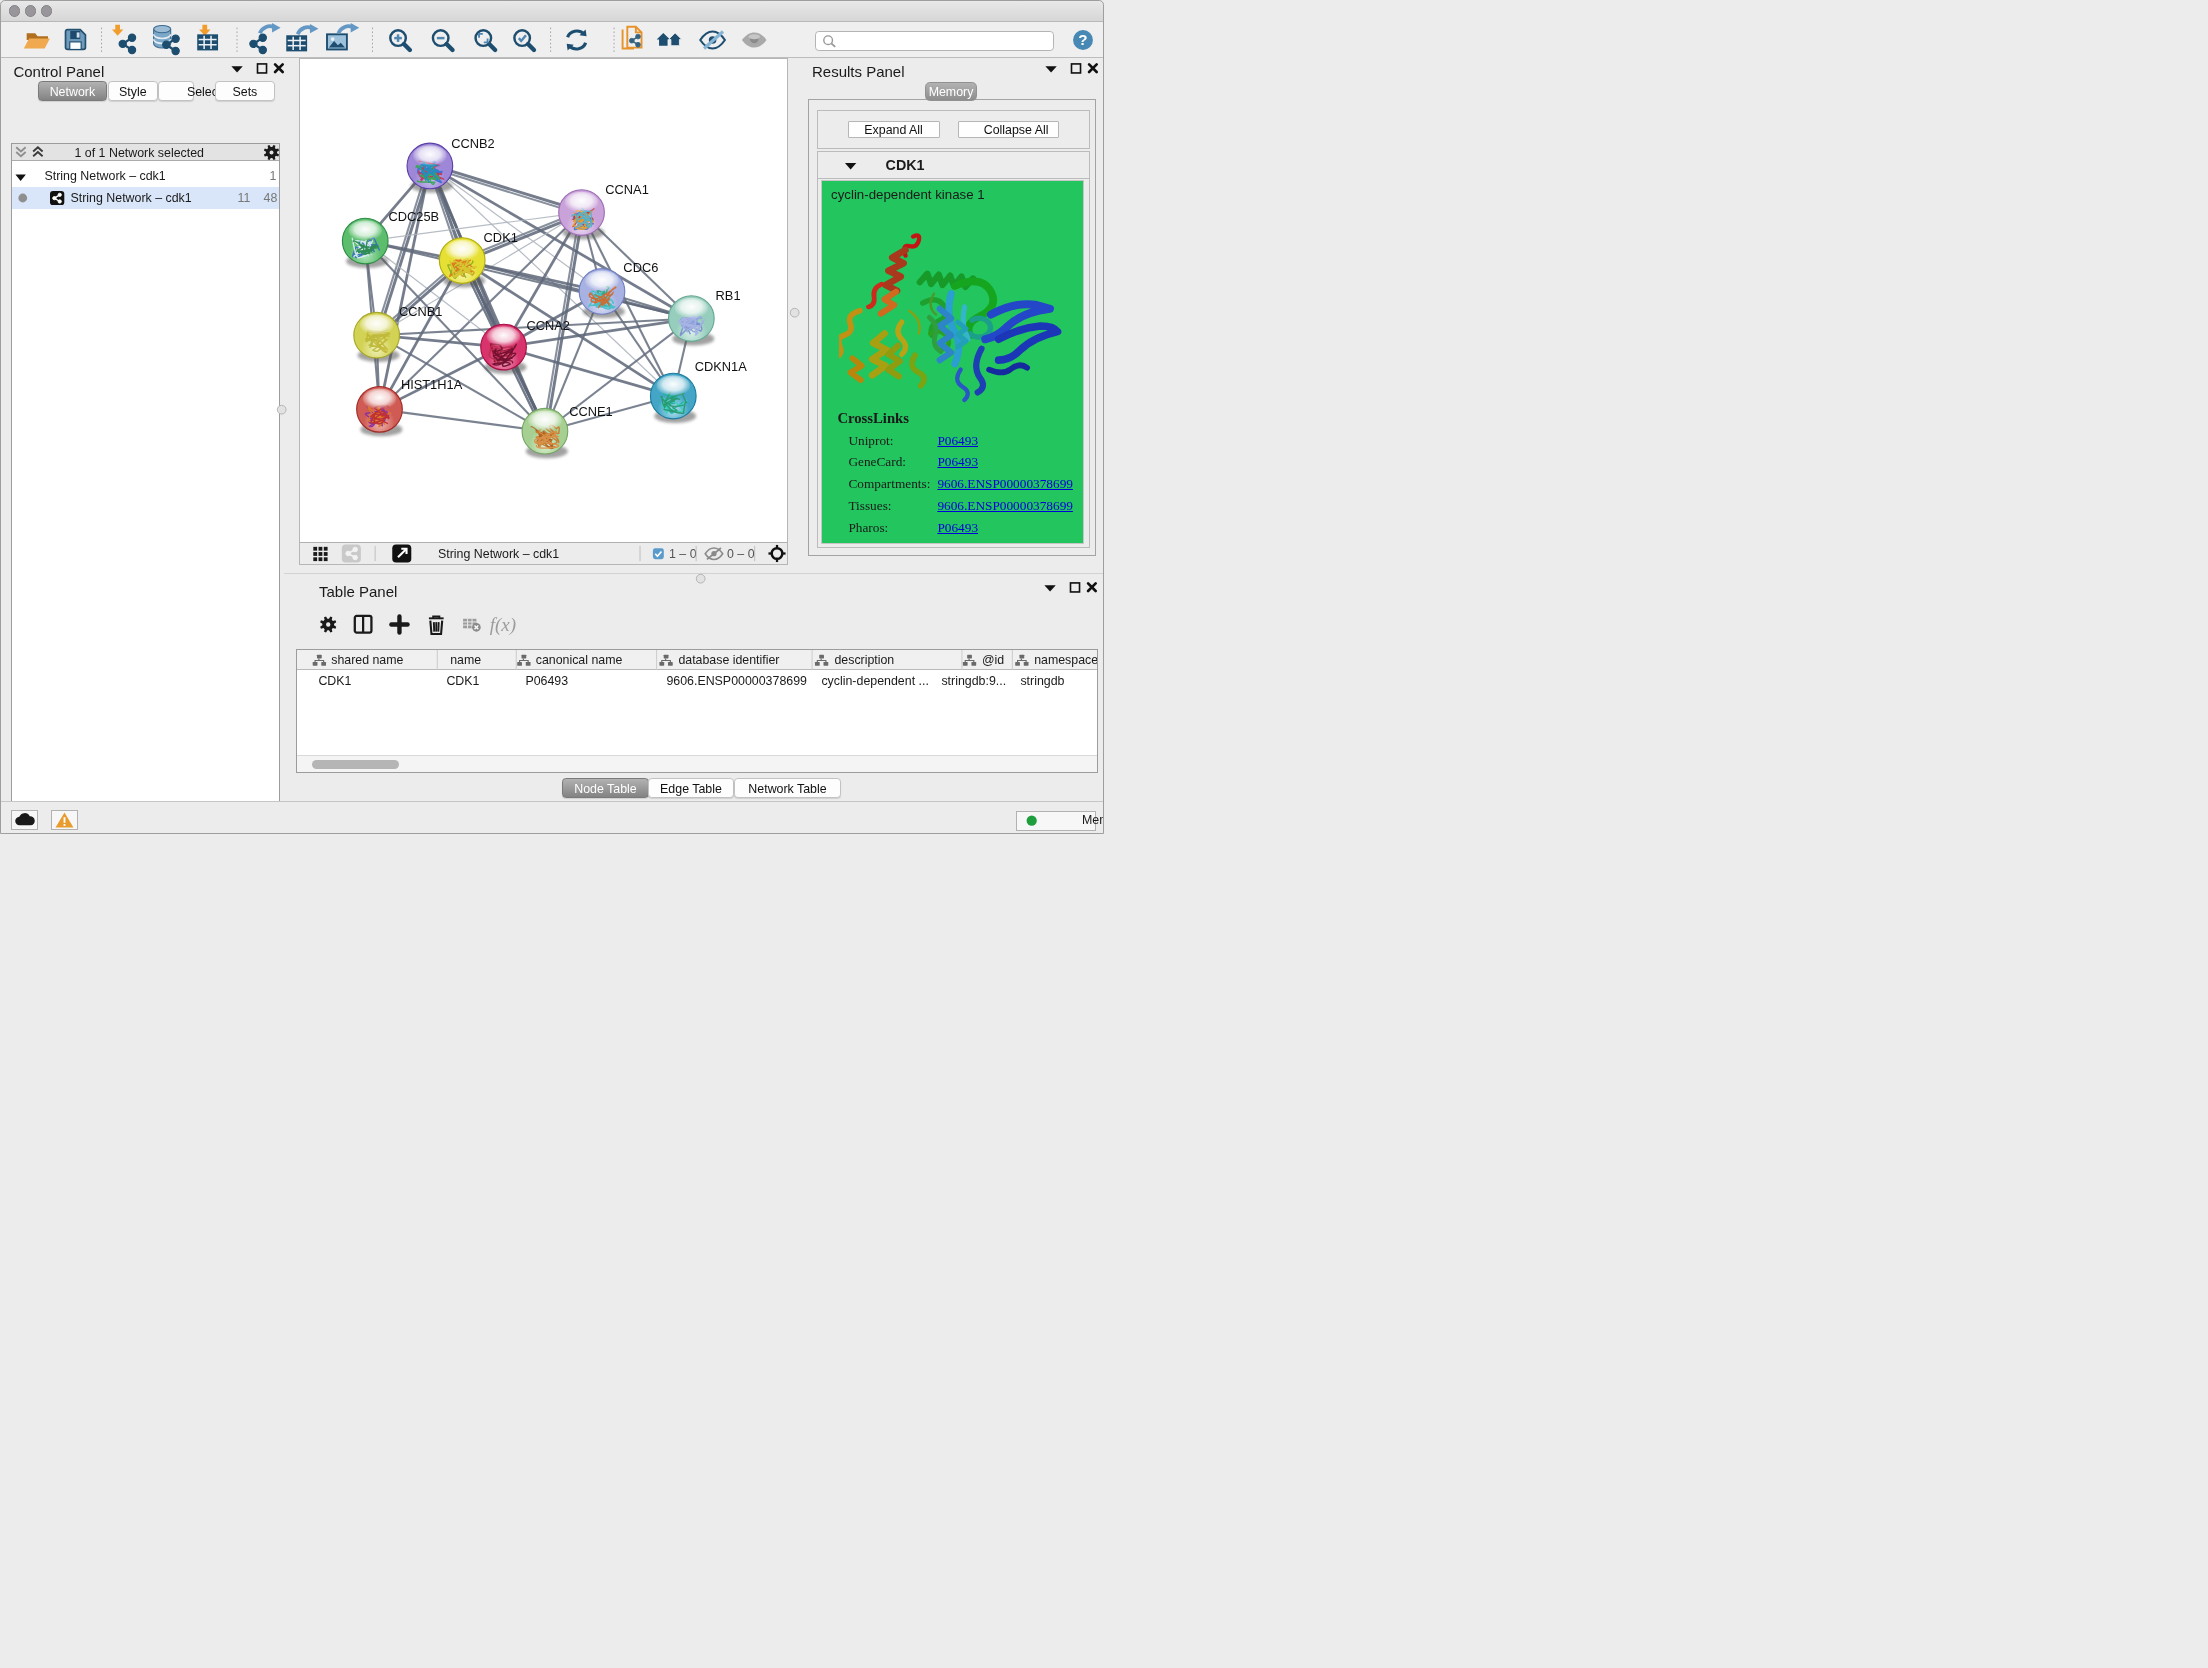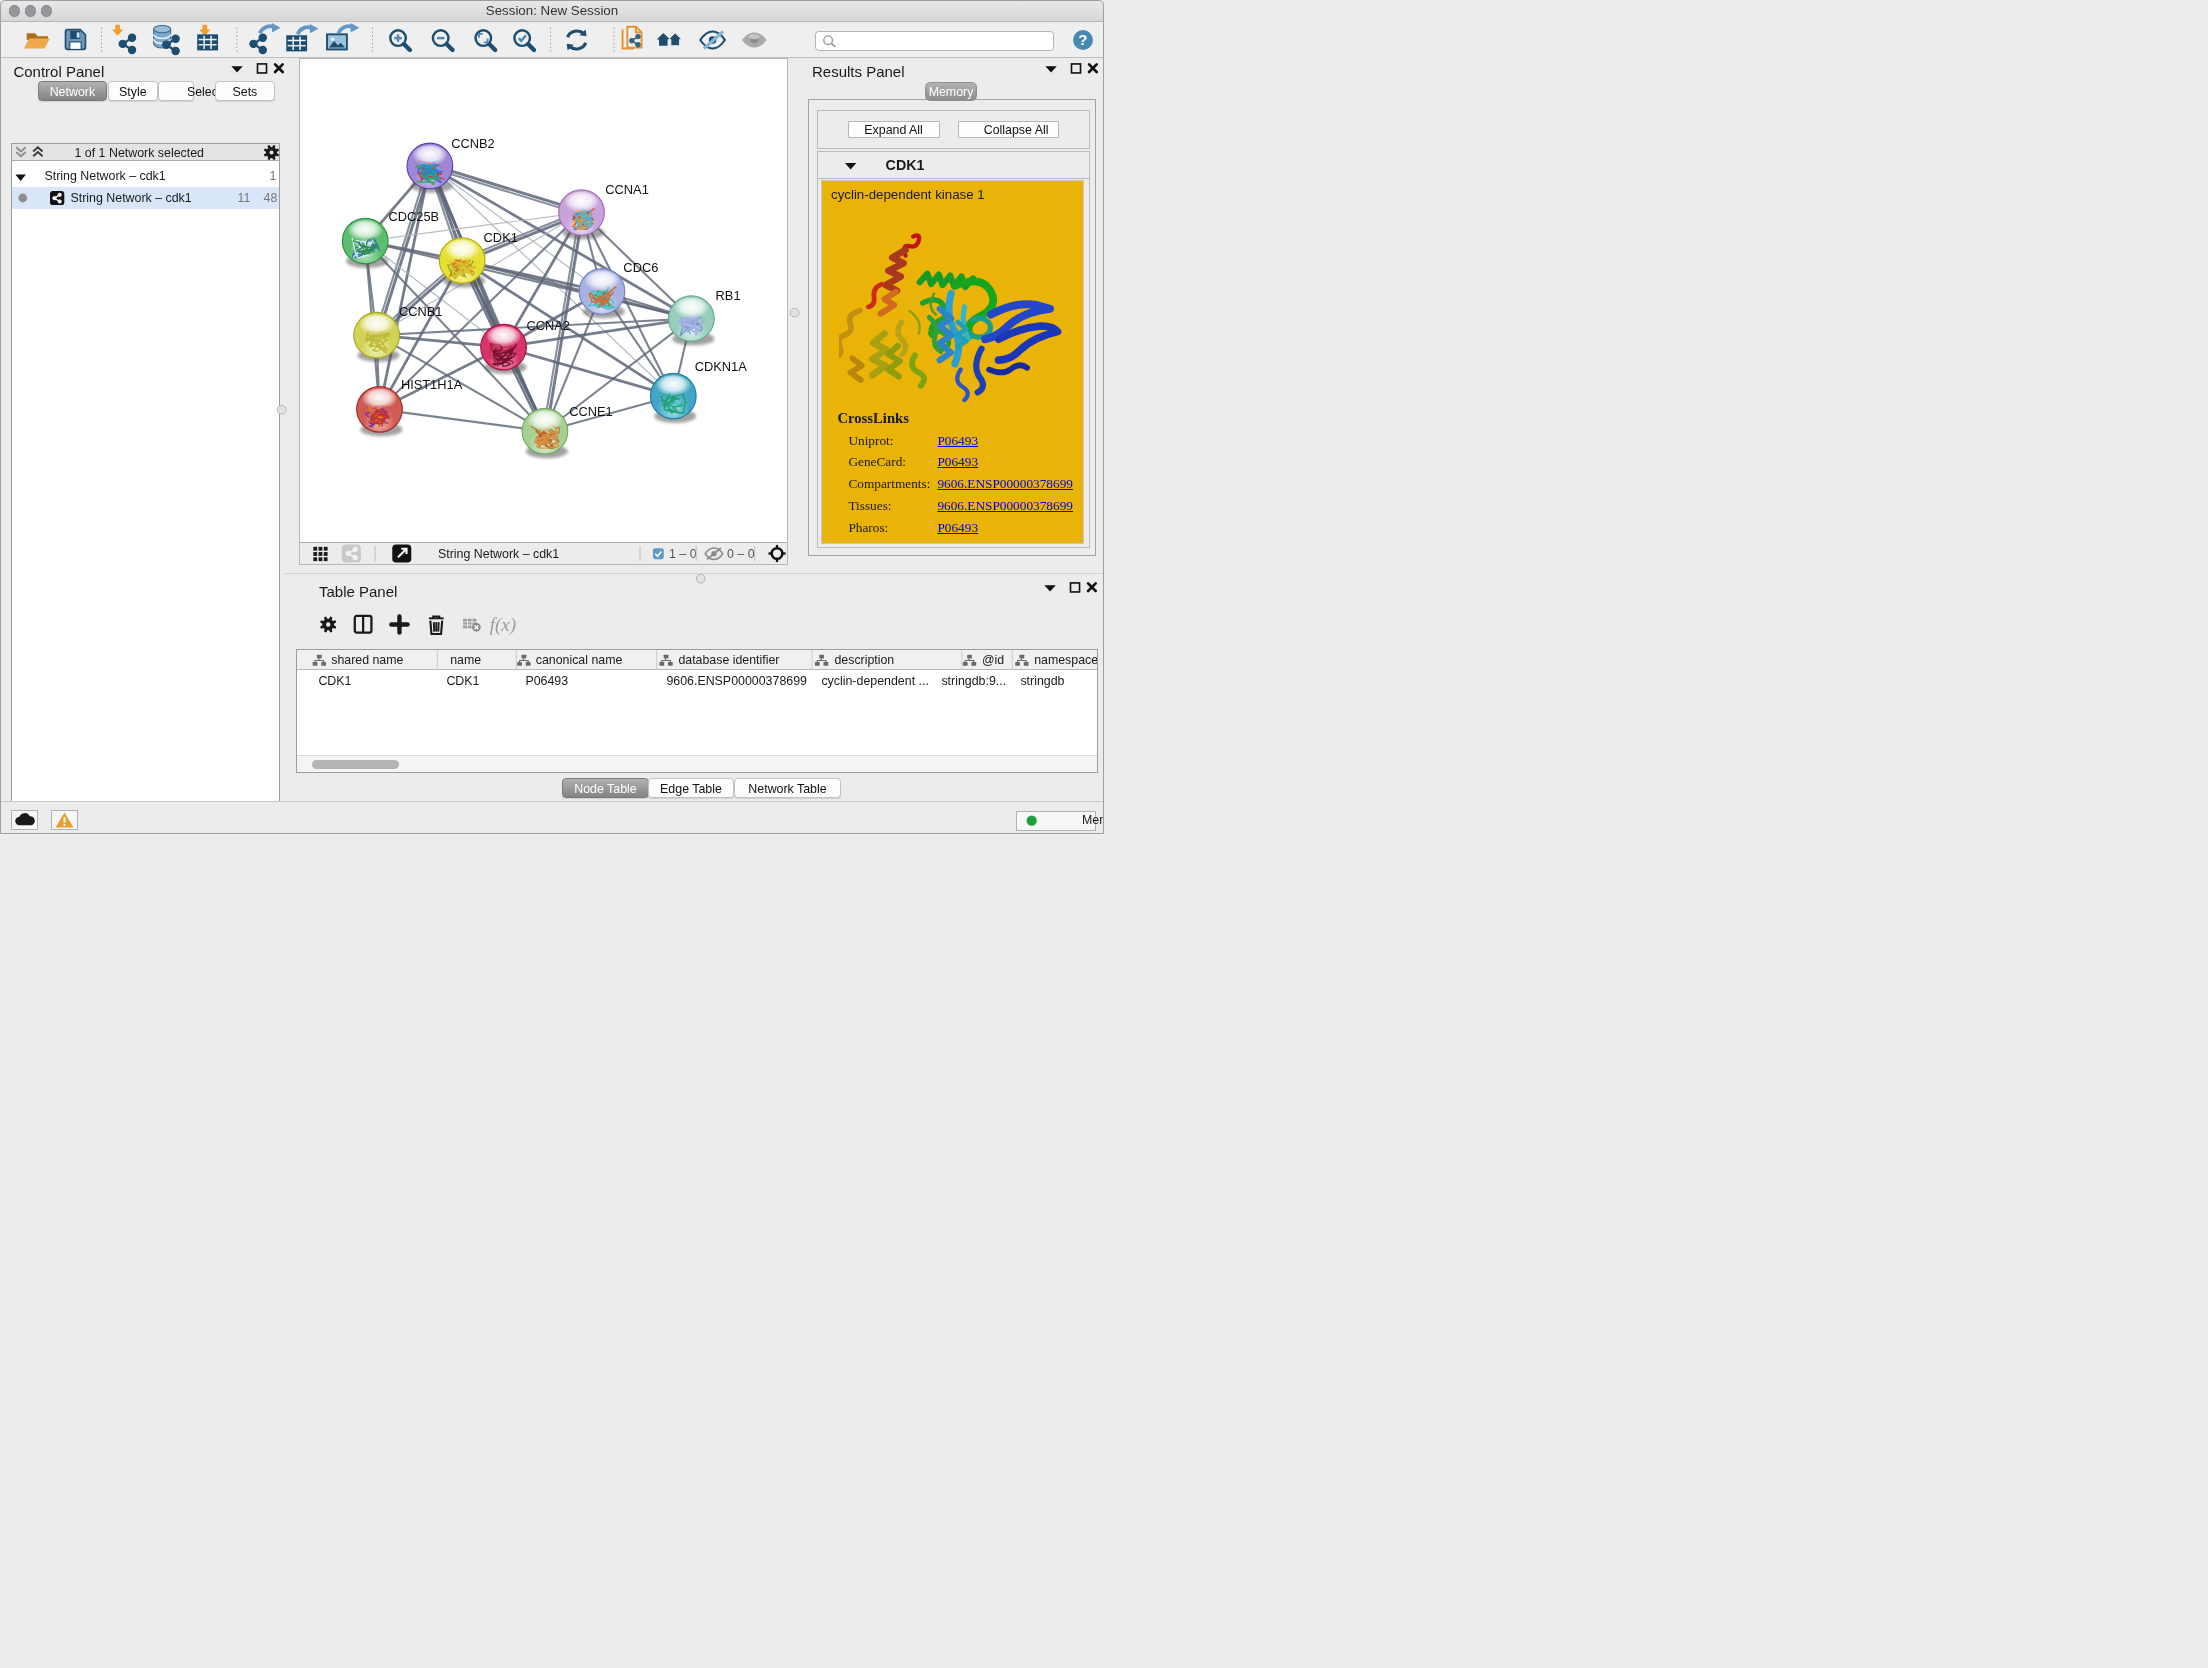--- a/index.html
+++ b/index.html
@@ -47,21 +47,21 @@
   border-radius:4.8px; color:#fff; text-align:center; line-height:18px; font-size:12.4px; z-index:5; }
 #rbox { position:absolute; left:20px; top:41px; width:288px; height:457px;
   border:1px solid #a3a3a3; background:#ececec; }
 #rbox1 { position:absolute; left:7.6px; top:9.5px; width:273px; height:39px; border:1px solid #bbb; }
 .rbtn { position:absolute; top:10.5px; height:17px; background:#fefefe; border:1px solid #b6b6b6;
   border-radius:1px; text-align:center; line-height:16px; font-size:12.4px; color:#111; }
 #rbox2 { position:absolute; left:7.6px; top:51px; width:273px; height:397px; border:1px solid #bbb; }
 #rhdr { position:absolute; left:0; top:0; width:100%; height:27px; background:#ececec;
   border-bottom:1px solid #bbb; }
 #rdesc { position:absolute; left:3.8px; top:27.6px; width:263px; height:364px;
-  background:#eab308; border:1px solid #c6c6c6; }
+  background:#22c55e; border:1px solid #c6c6c6; }
 .serif { font-family:"Liberation Serif", serif; font-size:13.3px; }
 .xl { color:#0000dd; text-decoration:underline; }
 
 
 #tpanel { position:absolute; left:284px; top:573px; width:820px; height:228px;
   background:#ececec; border-top:1px solid #d2d2d2; }
 #tbox { position:absolute; left:12.4px; top:75px; width:802px; height:124px;
   border:1px solid #9c9c9c; background:#fff; }
 #thead { position:absolute; left:0; top:0; width:100%; height:20px; background:#f0f0f0;
   border-bottom:1px solid #b9b9b9; }
@@ -77,21 +77,20 @@
   border:1px solid #9e9e9e; border-radius:4.8px 4.8px 0 0; pointer-events:none; z-index:99; }
 </style>
 </head>
 <body>
 
 <div id="winborder"></div>
 <div id="titlebar">
   <div class="light" style="left:8.6px;"></div>
   <div class="light" style="left:25px;"></div>
   <div class="light" style="left:41px;"></div>
-  <div id="titletext">Session: New Session</div>
 </div>
 
 <div id="toolbar">
 <svg width="1104" height="36" viewBox="0 0 1161 38" style="position:absolute;left:0;top:0;font-size:13px">
   <defs>
     <g id="mag">
           <circle cx="10" cy="10" r="8.2" fill="none" stroke="#1d4e70" stroke-width="2.6"></circle>
           <line x1="16.2" y1="16.2" x2="22.5" y2="22.5" stroke="#1d4e70" stroke-width="4.6" stroke-linecap="round"></line>
         </g>
     <g id="sharegl">

